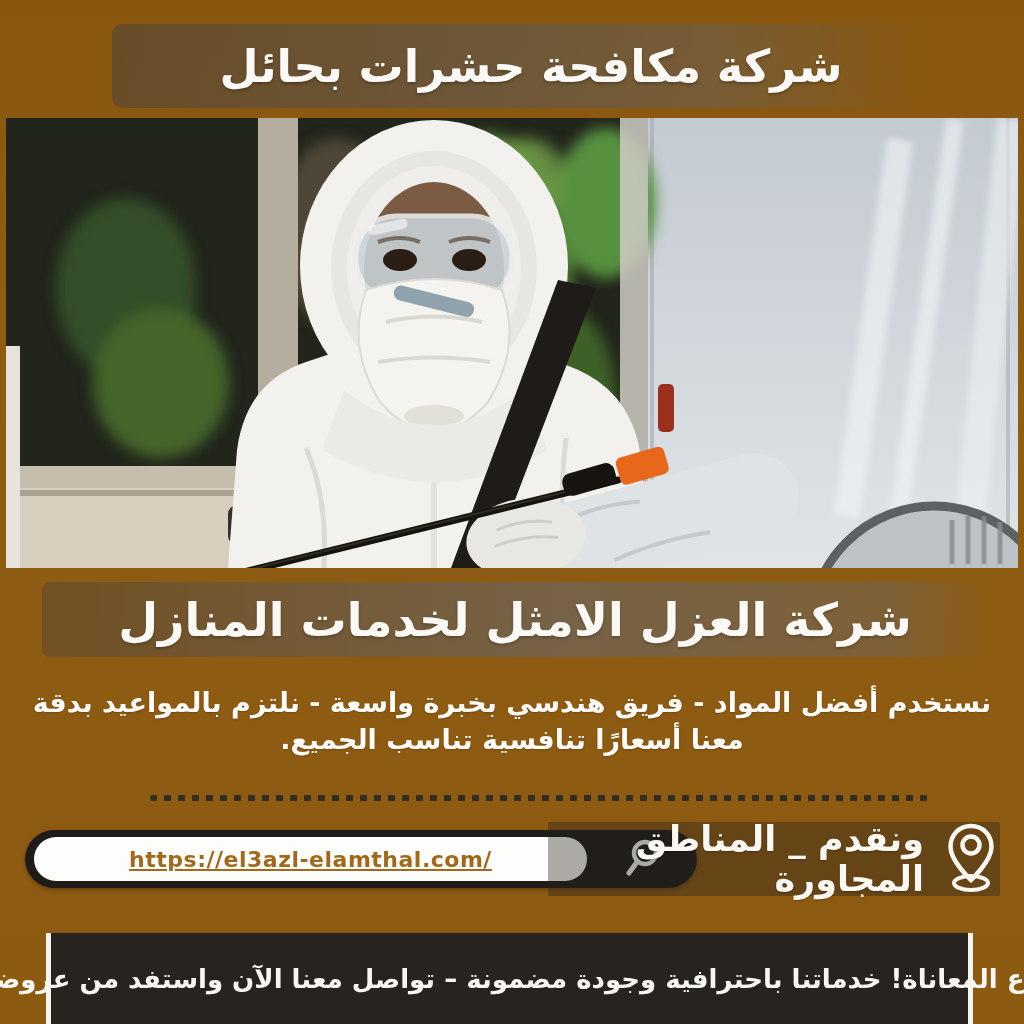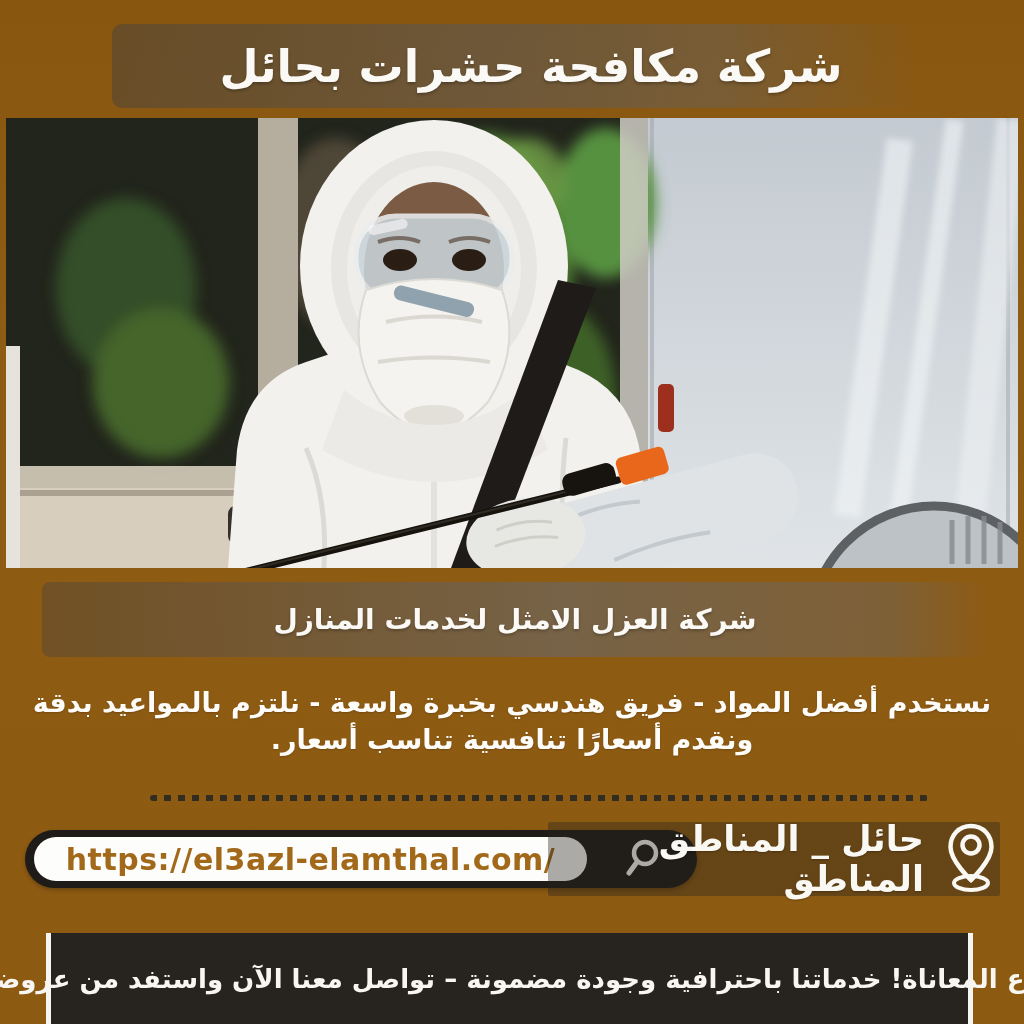--- a/index.html
+++ b/index.html
@@ -14,36 +14,36 @@
   .header-title{color:#fbf9f5;font-weight:bold;font-size:45px;letter-spacing:0px;text-shadow:0 2px 3px rgba(0,0,0,.25);}
 
   
   .hero{position:absolute;left:6px;top:118px;width:1012px;height:450px;}
   .hero svg{display:block;}
 
   
   .subtitle-band{position:absolute;left:42px;top:582px;width:946px;height:75px;border-radius:8px;
     background:linear-gradient(to right, rgba(72,66,60,.42) 0%, rgba(102,104,108,.58) 55%, rgba(102,104,108,.40) 90%, rgba(102,104,108,0) 100%);
     display:flex;align-items:center;justify-content:center;}
-  .subtitle-title{color:#fbf9f5;font-weight:bold;font-size:28px;text-shadow:0 2px 3px rgba(0,0,0,.22);text-align:center;}
+  .subtitle-title{color:#fbf9f5;font-weight:bold;font-size:46px;text-shadow:0 2px 3px rgba(0,0,0,.22);text-align:center;}
 
   
   .description{position:absolute;left:8px;top:684px;width:1008px;text-align:center;color:#fdfcf8;
     font-weight:bold;font-size:27px;line-height:1.38;text-shadow:0 1px 2px rgba(0,0,0,.18);}
 
   
   .divider{position:absolute;left:150px;top:795px;width:778px;height:6px;
     background:repeating-linear-gradient(to right,#332d21 0 7px,rgba(0,0,0,0) 7px 14px);border-radius:3px;}
 
   
   .url-pill{position:absolute;left:25px;top:830px;width:672px;height:58px;background:#1f1b18;border-radius:29px;
     display:flex;align-items:center;box-shadow:0 2px 4px rgba(0,0,0,.25);}
   .url-box{flex:1;height:44px;margin-left:9px;background:#fdfdfb;border-radius:22px;
     display:flex;align-items:center;justify-content:center;}
-  .url-text{color:#a2691b;font-weight:bold;font-size:30px;direction:ltr;letter-spacing:.5px;}
+  .url-text{color:#a2691b;font-weight:bold;font-size:22px;direction:ltr;letter-spacing:.5px;text-decoration:underline;}
   .search-zone{width:110px;display:flex;align-items:center;justify-content:center;}
 
   
   .location{position:absolute;left:548px;top:822px;width:452px;height:74px;background:rgba(38,34,28,.38);
     display:flex;align-items:center;justify-content:center;gap:18px;direction:rtl;border-radius:2px;}
   .location-label{color:#faf8f3;font-weight:bold;font-size:35px;text-shadow:0 1px 2px rgba(0,0,0,.25);}
 
   
   .footer-band{position:absolute;left:46px;top:933px;width:917px;height:91px;background:#27231f;
     border-left:5px solid #f7f5f2;border-right:5px solid #f7f5f2;
@@ -157,21 +157,21 @@
       </g>
     </svg>
   </div>
 
   <div class="subtitle-band">
     <div class="subtitle-title" dir="rtl">شركة العزل الامثل لخدمات المنازل</div>
   </div>
 
   <div class="description" dir="rtl">
     <div>نستخدم أفضل المواد - فريق هندسي بخبرة واسعة - نلتزم بالمواعيد بدقة</div>
-    <div>ونقدم أسعارًا تنافسية تناسب أسعار.</div>
+    <div>معنا أسعارًا تنافسية تناسب الجميع.</div>
   </div>
 
   <div class="divider"></div>
 
   <div class="url-pill">
     <div class="url-box">
       <span class="url-text">https://el3azl-elamthal.com/</span>
     </div>
     <span class="search-zone">
       <svg width="44" height="44" viewBox="0 0 44 44">
@@ -182,20 +182,20 @@
   </div>
 
   <div class="location">
     <span>
       <svg width="58" height="72" viewBox="0 0 58 72">
         <ellipse cx="29" cy="62" rx="17" ry="7" fill="none" stroke="#faf8f3" stroke-width="4"></ellipse>
         <path d="M29 5 C17 5 8.5 14 8.5 26 C8.5 40 29 59 29 59 C29 59 49.5 40 49.5 26 C49.5 14 41 5 29 5 Z" fill="none" stroke="#faf8f3" stroke-width="4.5"></path>
         <circle cx="29" cy="24" r="8.5" fill="none" stroke="#faf8f3" stroke-width="4.5"></circle>
       </svg>
     </span>
-    <span class="location-label" dir="rtl">حائل _ المناطق المناطق</span>
+    <span class="location-label" dir="rtl">ونقدم _ المناطق المجاورة</span>
   </div>
 
   <div class="footer-band">
     <div class="footer-message" dir="rtl">ودّع المعاناة! خدماتنا باحترافية وجودة مضمونة – تواصل معنا الآن واستفد من عروضنا.</div>
   </div>
 
 </div>
 
 </body></html>

